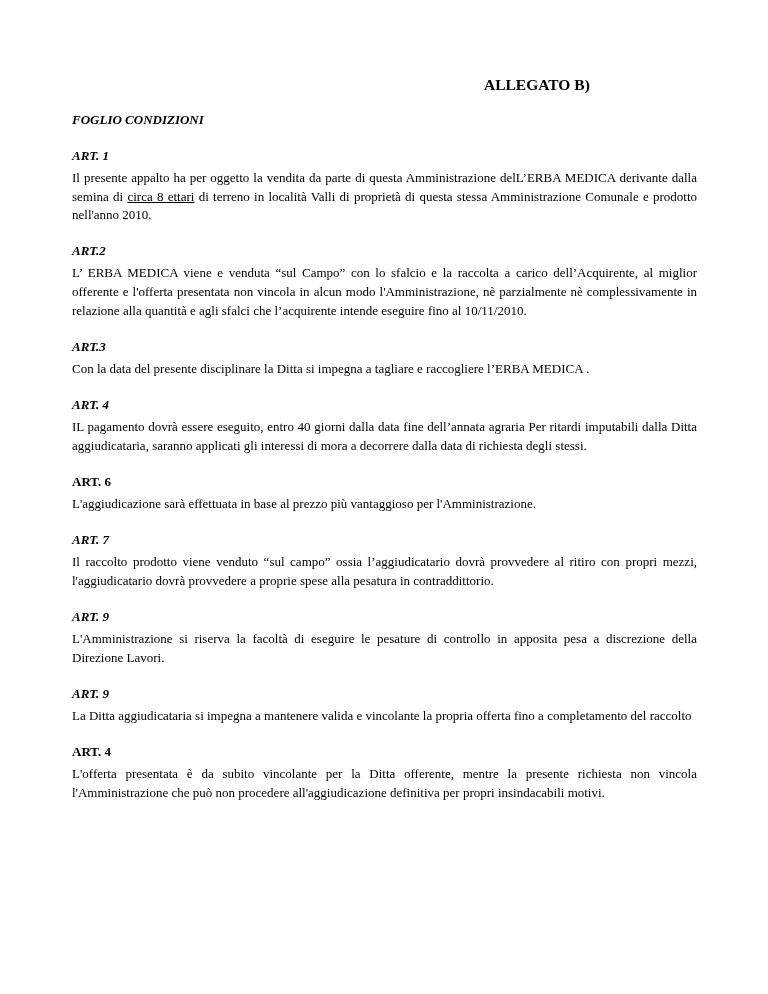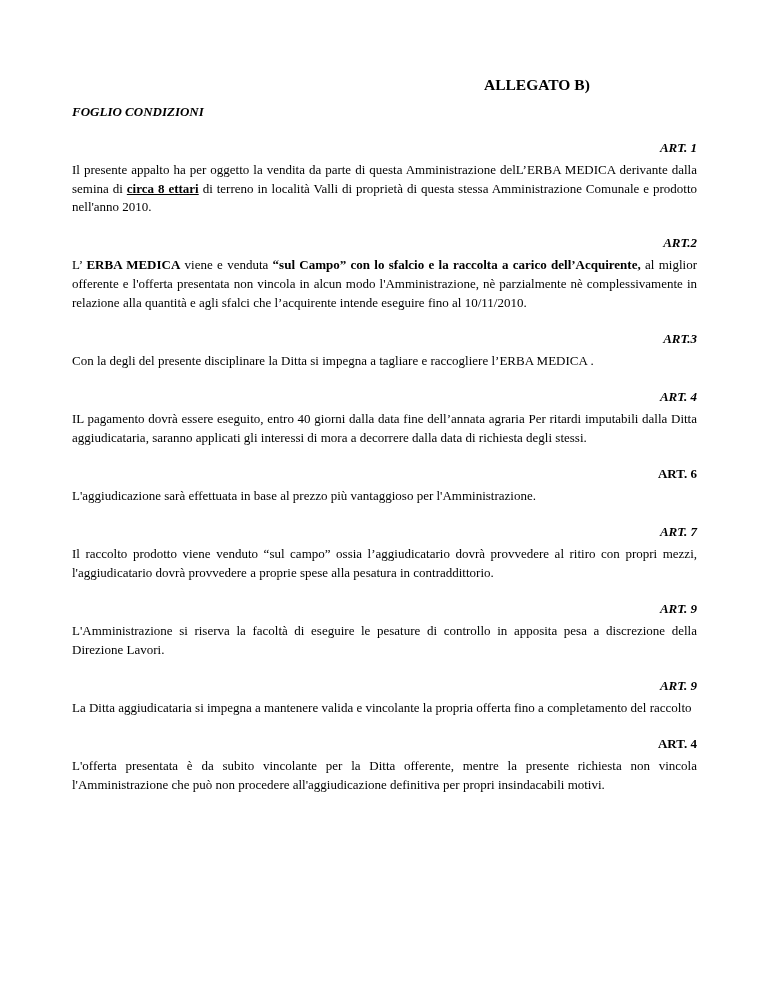--- a/index.html
+++ b/index.html
@@ -22,36 +22,35 @@
   .annex {
     font-weight: bold;
     font-size: 15.5px;
     margin: 0 0 0 412px;
     line-height: 1.2;
   }
   .doc-title {
     font-weight: bold;
     font-style: italic;
     font-size: 13px;
-    margin-top: 8px;
+    margin-top: 16px;
   }
   .first-article { margin-top: 50px; }
   .article { margin-top: 17px; }
   .article-heading {
     font-weight: bold;
     font-size: 13px;
     margin: 0 0 3px 0;
-    text-align: right;
   }
   .h-it { font-style: italic; }
   p.body {
     margin: 0;
     text-align: justify;
   }
-  .b { font-weight: bold; }
+  .b { font-weight: normal; }
   .u { text-decoration: underline; }
   .signature {
     margin: 50px 0 4px 322px;
   }
 </style>
 </head>
 <body>
 
 <div class="page">
 
@@ -64,21 +63,21 @@
     <p class="body"><span>Il presente appalto ha per oggetto la vendita da parte di questa Amministrazione delL’ERBA MEDICA derivante dalla semina di </span><span class="b u">circa 8 ettari</span><span> di terreno in località Valli  di proprietà di questa stessa Amministrazione Comunale e prodotto nell'anno 2010.</span></p>
   </div>
 
   <div class="article">
     <div class="article-heading h-it">ART.2</div>
     <p class="body"><span>L’ </span><span class="b">ERBA MEDICA</span><span>  viene e venduta </span><span class="b">“sul Campo”  con lo sfalcio e  la raccolta a carico dell’Acquirente,</span><span> al miglior offerente e l'offerta presentata non vincola in alcun modo l'Amministrazione, nè parzialmente nè complessivamente in relazione alla quantità   e   agli sfalci che l’acquirente intende eseguire fino al 10/11/2010.</span></p>
   </div>
 
   <div class="article">
     <div class="article-heading h-it">ART.3</div>
-    <p class="body">Con la degli del presente disciplinare la Ditta si impegna a tagliare e raccogliere l’ERBA MEDICA  .</p>
+    <p class="body">Con la data del presente disciplinare la Ditta si impegna a tagliare e raccogliere l’ERBA MEDICA  .</p>
   </div>
 
   <div class="article">
     <div class="article-heading h-it">ART. 4</div>
     <p class="body">IL  pagamento dovrà  essere eseguito, entro 40 giorni dalla data fine dell’annata agraria  Per ritardi imputabili dalla Ditta aggiudicataria, saranno applicati gli interessi di mora a decorrere dalla data di richiesta degli stessi.</p>
   </div>
 
 
   <div class="article">
     <div class="article-heading">ART. 6</div>

